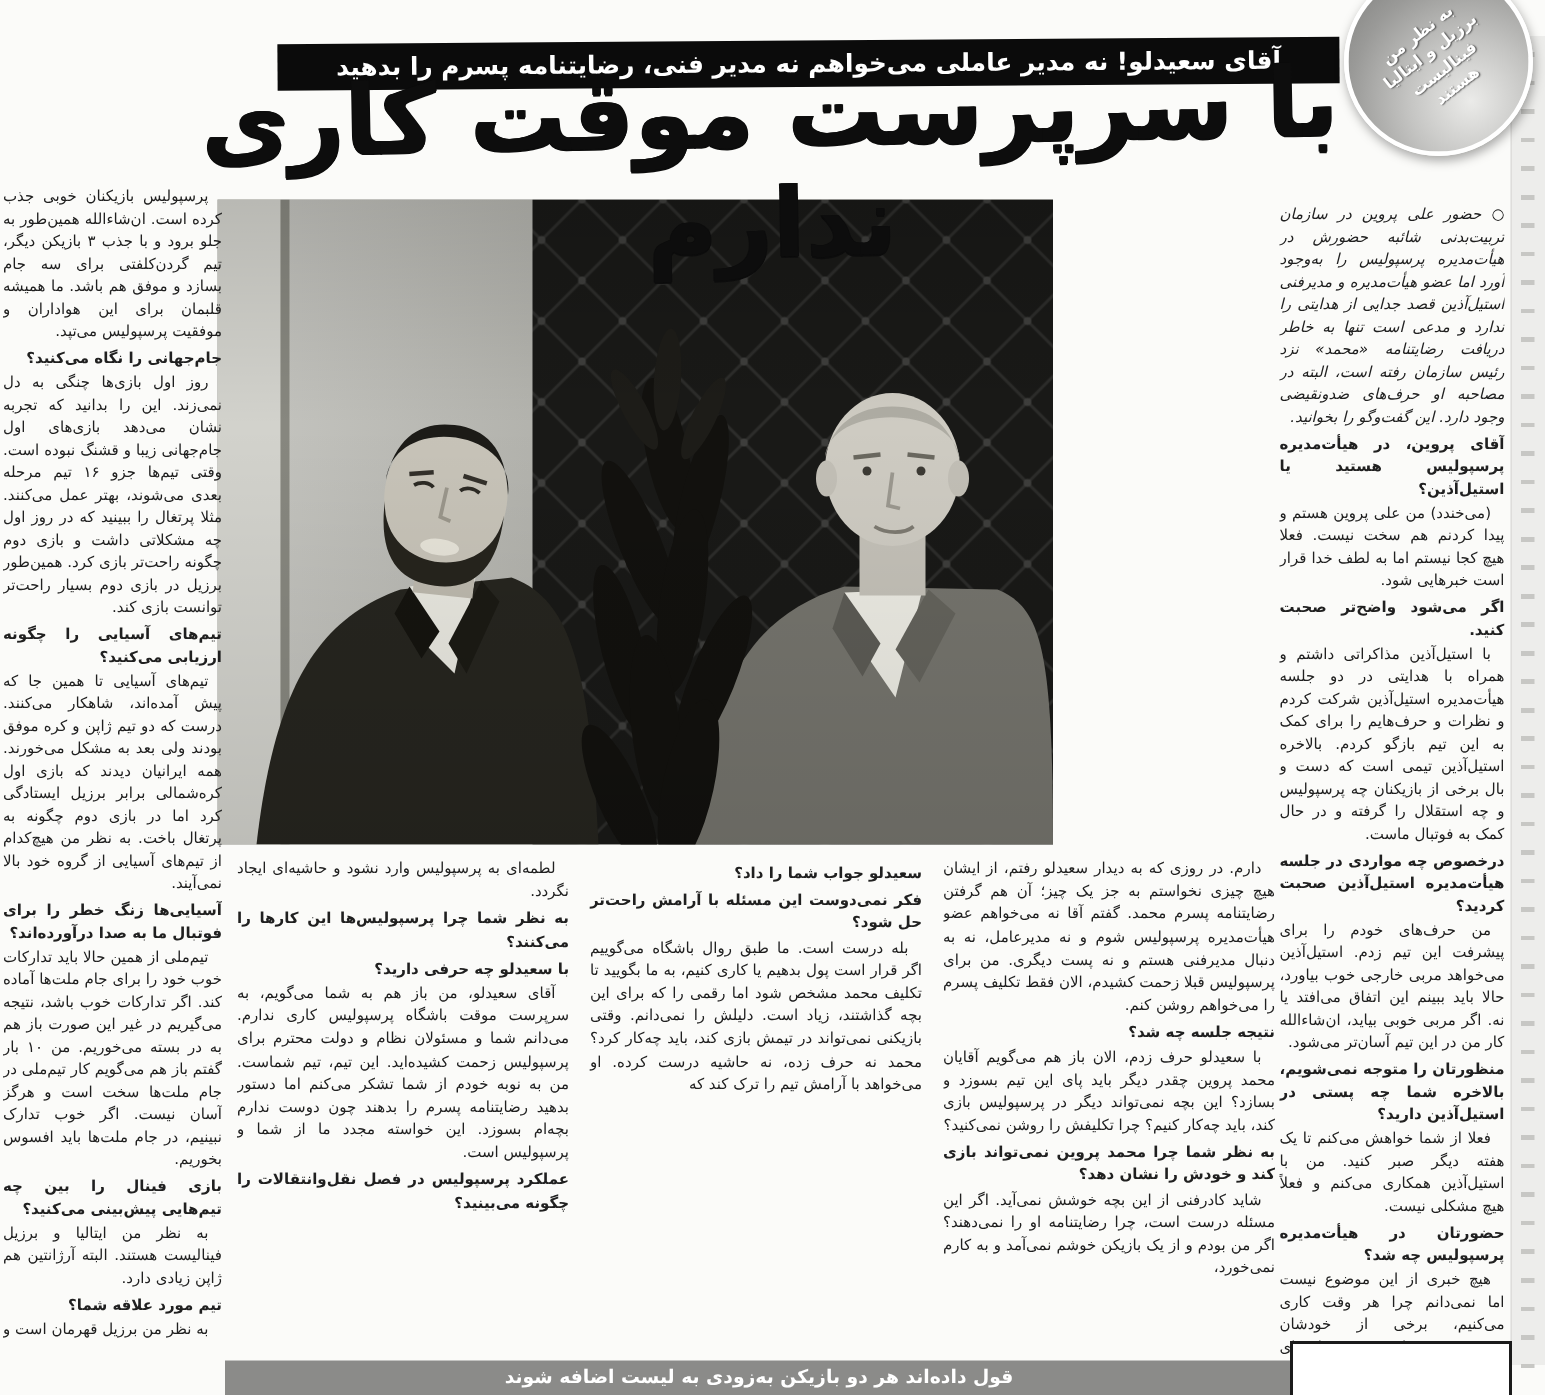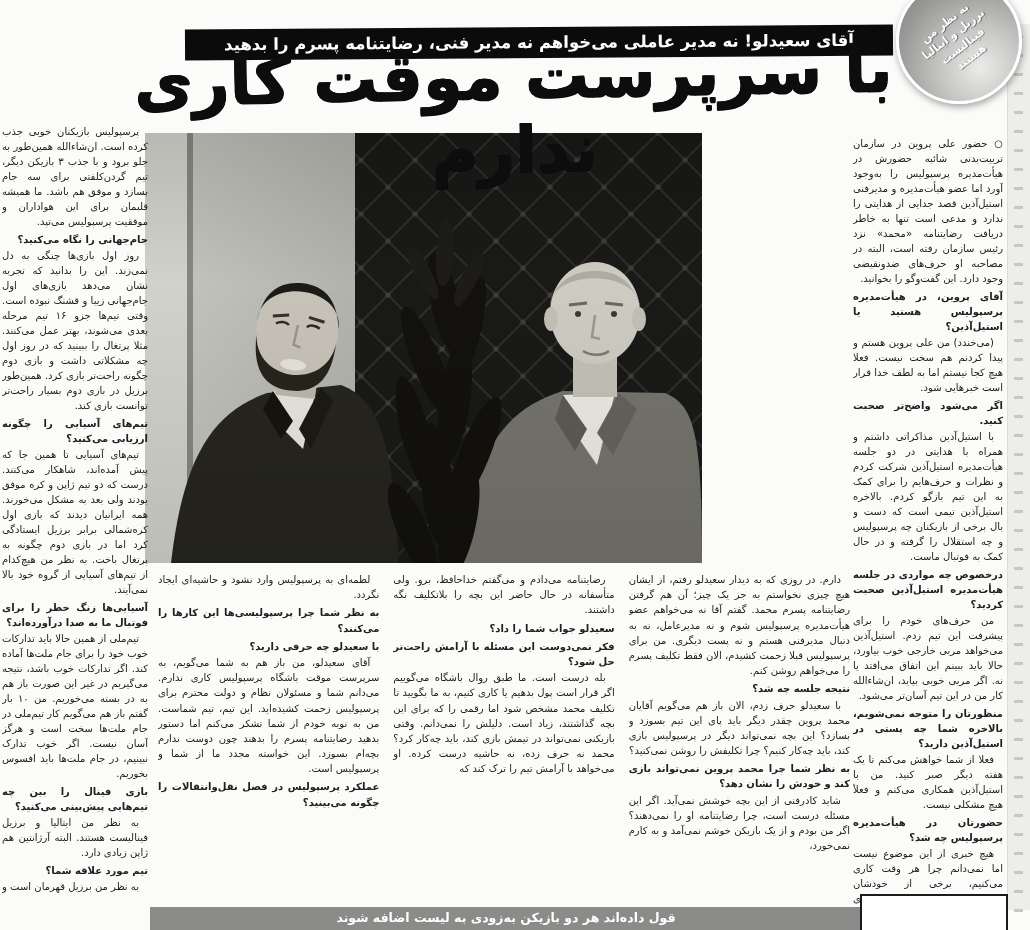--- a/index.html
+++ b/index.html
@@ -36,21 +36,21 @@
   }
   .badge-lines{
     transform:rotate(-38deg);text-align:center;color:#ffffff;font-weight:bold;
     font-size:11px;line-height:1.3;text-shadow:0.7px 0.7px 1px rgba(60,60,60,.8);white-space:nowrap;
   }
   
   .col{font-size:10px;line-height:1.5;text-align:justify;overflow:hidden;color:#202020;}
   .col p{margin:0 0 1px 0;}
   .col p.q{font-weight:bold;margin-top:3px;}
   .col p.a{text-indent:9px;}
-  .col p.intro{margin-bottom:2px;}
+  .col p.intro{margin-bottom:2px;font-style:italic;}
   .right-col{position:absolute;right:27px;top:136px;width:150px;height:768px;}
   .left-col{position:absolute;left:2px;top:124px;width:146px;height:770px;}
   .mid-cols{position:absolute;left:158px;top:572px;width:692px;height:334px;display:flex;gap:14px;}
   .mid-cols .col{flex:1;height:100%;font-size:10px;line-height:1.52;}
   
   .photo{position:absolute;left:145px;top:133px;width:557px;height:430px;margin:0;background:#9a9a95;}
   .photo svg{display:block;}
   
   .bottom-bar{
     position:absolute;left:150px;top:907px;width:712px;height:30px;background:#8b8b89;
@@ -183,28 +183,27 @@
 
   <section class="mid-cols">
     <div class="col">
         <p class="a">دارم. در روزی که به دیدار سعیدلو رفتم، از ایشان هیچ چیزی نخواستم به جز یک چیز؛ آن هم گرفتن رضایتنامه پسرم محمد. گفتم آقا نه می‌خواهم عضو هیأت‌مدیره پرسپولیس شوم و نه مدیرعامل، نه به دنبال مدیرفنی هستم و نه پست دیگری. من برای پرسپولیس قبلا زحمت کشیدم، الان فقط تکلیف پسرم را می‌خواهم روشن کنم.</p>
         <p class="q">نتیجه جلسه چه شد؟</p>
         <p class="a">با سعیدلو حرف زدم، الان باز هم می‌گویم آقایان محمد پروین چقدر دیگر باید پای این تیم بسوزد و بسازد؟ این بچه نمی‌تواند دیگر در پرسپولیس بازی کند، باید چه‌کار کنیم؟ چرا تکلیفش را روشن نمی‌کنید؟</p>
         <p class="q">به نظر شما چرا محمد پروین نمی‌تواند بازی کند و خودش را نشان دهد؟</p>
         <p class="a">شاید کادرفنی از این بچه خوشش نمی‌آید. اگر این مسئله درست است، چرا رضایتنامه او را نمی‌دهند؟ اگر من بودم و از یک بازیکن خوشم نمی‌آمد و به کارم نمی‌خورد،</p>
       </div>
     <div class="col">
-        <p class="a">رضایتنامه می‌دادم و می‌گفتم خداحافظ، برو. ولی متأسفانه در حال حاضر این بچه را بلاتکلیف نگه داشتند.</p>
         <p class="q">سعیدلو جواب شما را داد؟</p>
         <p class="q">فکر نمی‌دوست این مسئله با آرامش راحت‌تر حل شود؟</p>
         <p class="a">بله درست است. ما طبق روال باشگاه می‌گوییم اگر قرار است پول بدهیم یا کاری کنیم، به ما بگویید تا تکلیف محمد مشخص شود اما رقمی را که برای این بچه گذاشتند، زیاد است. دلیلش را نمی‌دانم. وقتی بازیکنی نمی‌تواند در تیمش بازی کند، باید چه‌کار کرد؟ محمد نه حرف زده، نه حاشیه درست کرده. او می‌خواهد با آرامش تیم را ترک کند که</p>
       </div>
     <div class="col">
         <p class="a">لطمه‌ای به پرسپولیس وارد نشود و حاشیه‌ای ایجاد نگردد.</p>
-        <p class="q">به نظر شما چرا پرسپولیسی‌ها این کارها را می‌کنند؟</p>
+        <p class="q">به نظر شما چرا پرسپولیس‌ها این کارها را می‌کنند؟</p>
         <p class="q">با سعیدلو چه حرفی دارید؟</p>
         <p class="a">آقای سعیدلو، من باز هم به شما می‌گویم، به سرپرست موقت باشگاه پرسپولیس کاری ندارم. می‌دانم شما و مسئولان نظام و دولت محترم برای پرسپولیس زحمت کشیده‌اید. این تیم، تیم شماست. من به نوبه خودم از شما تشکر می‌کنم اما دستور بدهید رضایتنامه پسرم را بدهند چون دوست ندارم بچه‌ام بسوزد. این خواسته مجدد ما از شما و پرسپولیس است.</p>
         <p class="q">عملکرد پرسپولیس در فصل نقل‌وانتقالات را چگونه می‌بینید؟</p>
       </div>
   </section>
 
   <aside class="col left-col">
       <p class="a">پرسپولیس بازیکنان خوبی جذب کرده است. ان‌شاءالله همین‌طور به جلو برود و با جذب ۳ بازیکن دیگر، تیم گردن‌کلفتی برای سه جام بسازد و موفق هم باشد. ما همیشه قلبمان برای این هواداران و موفقیت پرسپولیس می‌تپد.</p>
       <p class="q">جام‌جهانی را نگاه می‌کنید؟</p>
       <p class="a">روز اول بازی‌ها چنگی به دل نمی‌زند. این را بدانید که تجربه نشان می‌دهد بازی‌های اول جام‌جهانی زیبا و قشنگ نبوده است. وقتی تیم‌ها جزو ۱۶ تیم مرحله بعدی می‌شوند، بهتر عمل می‌کنند. مثلا پرتغال را ببینید که در روز اول چه مشکلاتی داشت و بازی دوم چگونه راحت‌تر بازی کرد. همین‌طور برزیل در بازی دوم بسیار راحت‌تر توانست بازی کند.</p>

